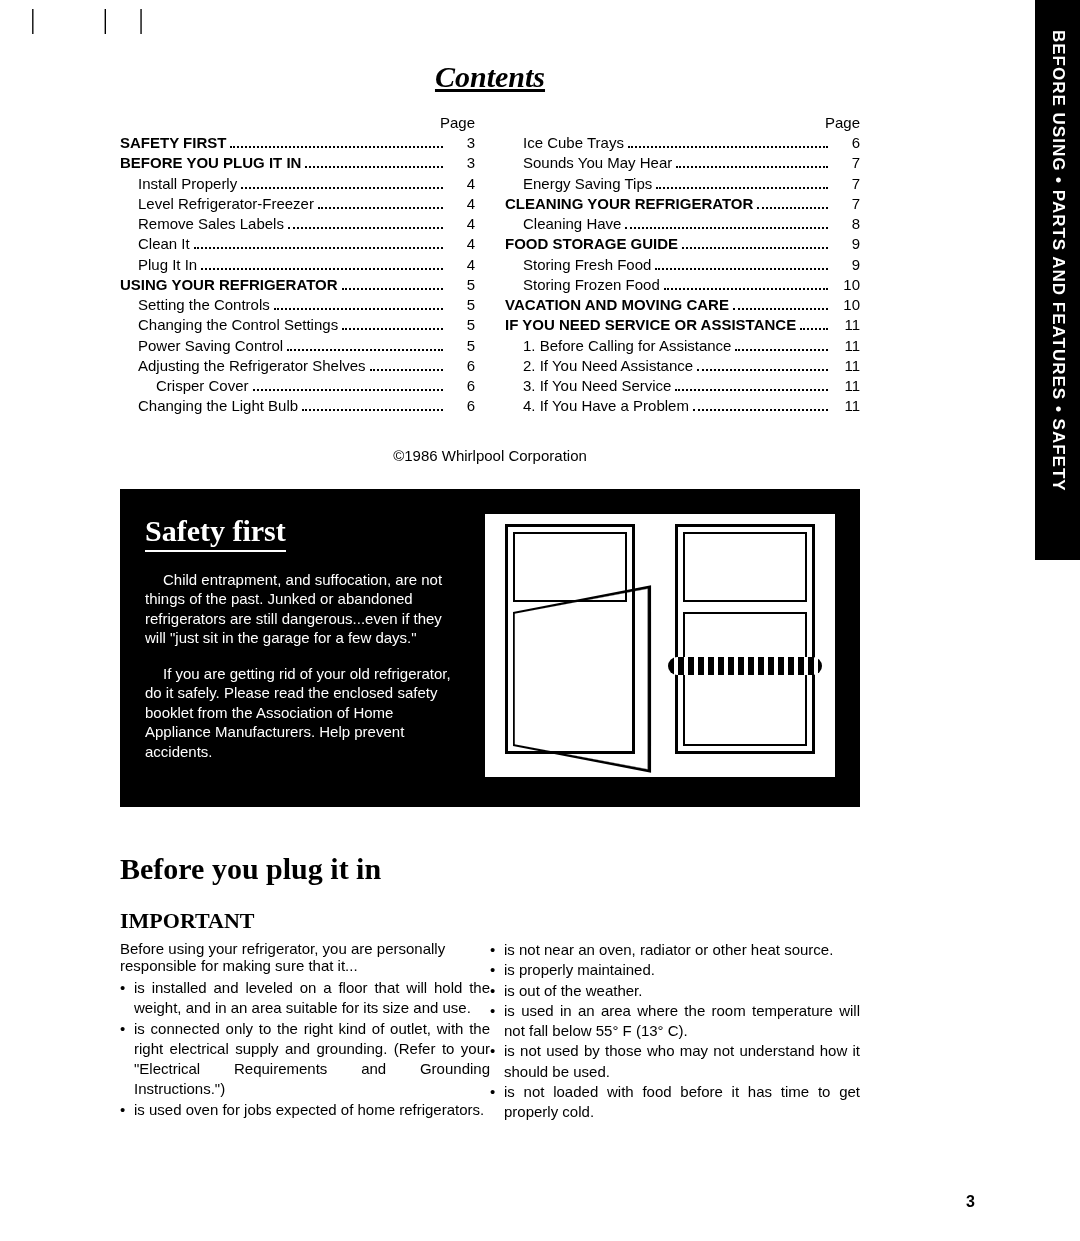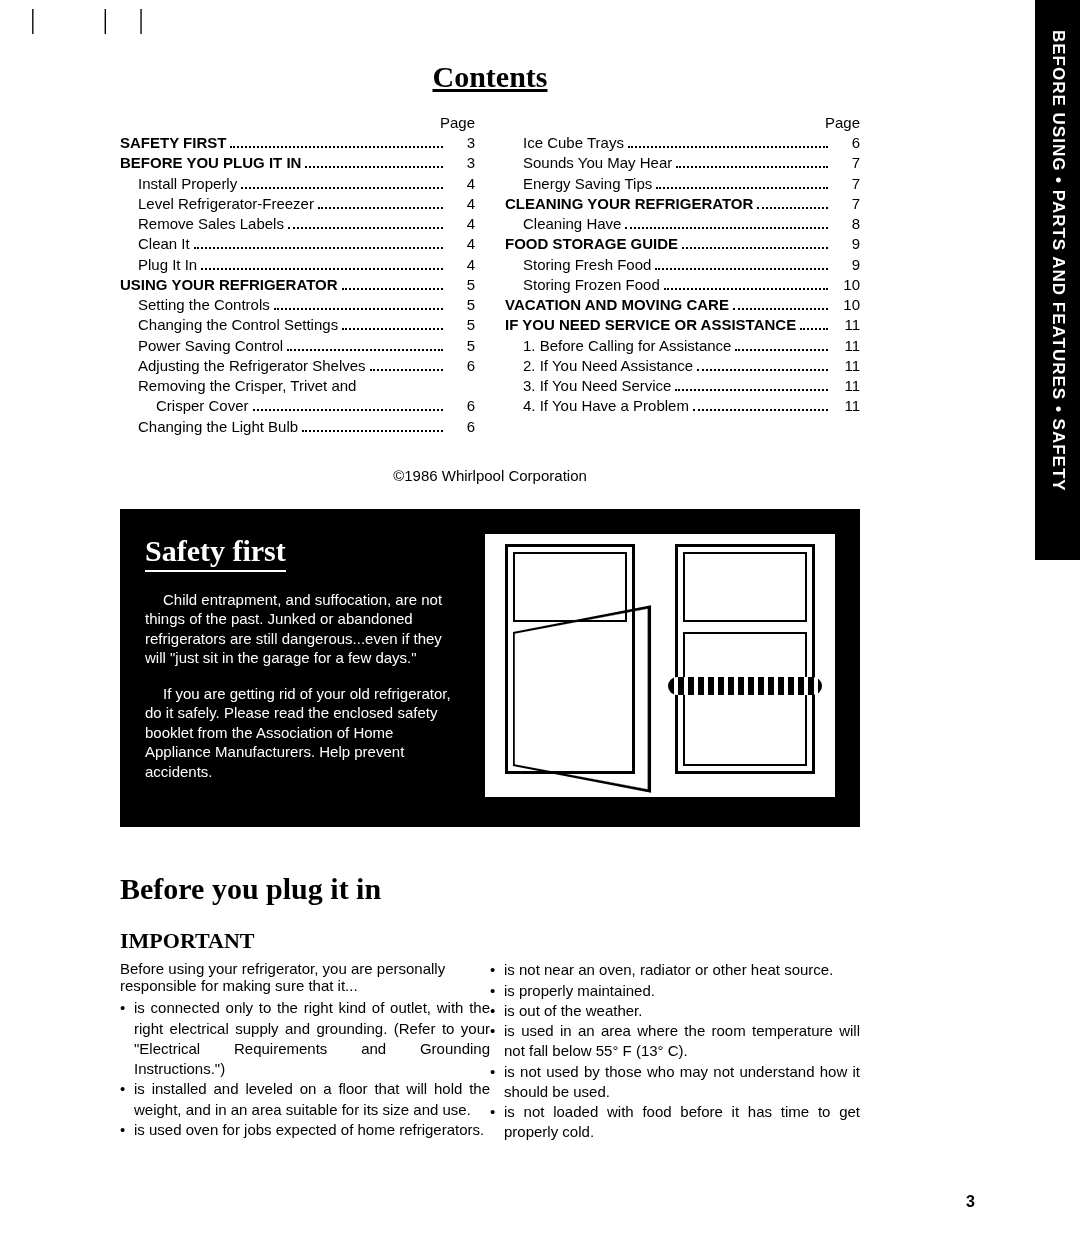--- a/index.html
+++ b/index.html
@@ -35,20 +35,21 @@
     justify-content: flex-start;
     padding-top: 30px;
   }
   .contents-title {
     text-align: center;
     font-family: "Times New Roman", serif;
     font-size: 30px;
     font-weight: bold;
     text-decoration: underline;
     margin: 0 0 20px 0;
+    font-style: italic;
   }
   .toc {
     display: flex;
     gap: 30px;
     font-size: 15px;
     margin-bottom: 25px;
   }
   .toc-col {
     flex: 1;
   }
@@ -234,23 +235,20 @@
           <div class="toc-row sub1">
             <span class="toc-label">Power Saving Control</span>
             <span class="dots"></span>
             <span class="toc-page">5</span>
           </div>
           <div class="toc-row sub1">
             <span class="toc-label">Adjusting the Refrigerator Shelves</span>
             <span class="dots"></span>
             <span class="toc-page">6</span>
           </div>
-          <div class="toc-row sub1">
-            <span class="toc-label">Removing the Crisper, Trivet and</span>
-          </div>
           <div class="toc-row sub2">
             <span class="toc-label">Crisper Cover</span>
             <span class="dots"></span>
             <span class="toc-page">6</span>
           </div>
           <div class="toc-row sub1">
             <span class="toc-label">Changing the Light Bulb</span>
             <span class="dots"></span>
             <span class="toc-page">6</span>
           </div>
@@ -353,22 +351,22 @@
       </div>
     </div>
   </div>
 
   <h2 class="before-title">Before you plug it in</h2>
   <h3 class="important-title">IMPORTANT</h3>
   <div class="before-cols">
     <div class="before-col">
       <div class="before-intro">Before using your refrigerator, you are personally responsible for making sure that it...</div>
       <ul class="bullet-list" id="before-left">
+          <li>is installed and leveled on a floor that will hold the weight, and in an area suitable for its size and use.</li>
           <li>is connected only to the right kind of outlet, with the right electrical supply and grounding. (Refer to your "Electrical Requirements and Grounding Instructions.")</li>
-          <li>is installed and leveled on a floor that will hold the weight, and in an area suitable for its size and use.</li>
           <li>is used oven for jobs expected of home refrigerators.</li>
         </ul>
     </div>
     <div class="before-col">
       <ul class="bullet-list" id="before-right">
           <li>is not near an oven, radiator or other heat source.</li>
           <li>is properly maintained.</li>
           <li>is out of the weather.</li>
           <li>is used in an area where the room temperature will not fall below 55° F (13° C).</li>
           <li>is not used by those who may not understand how it should be used.</li>

